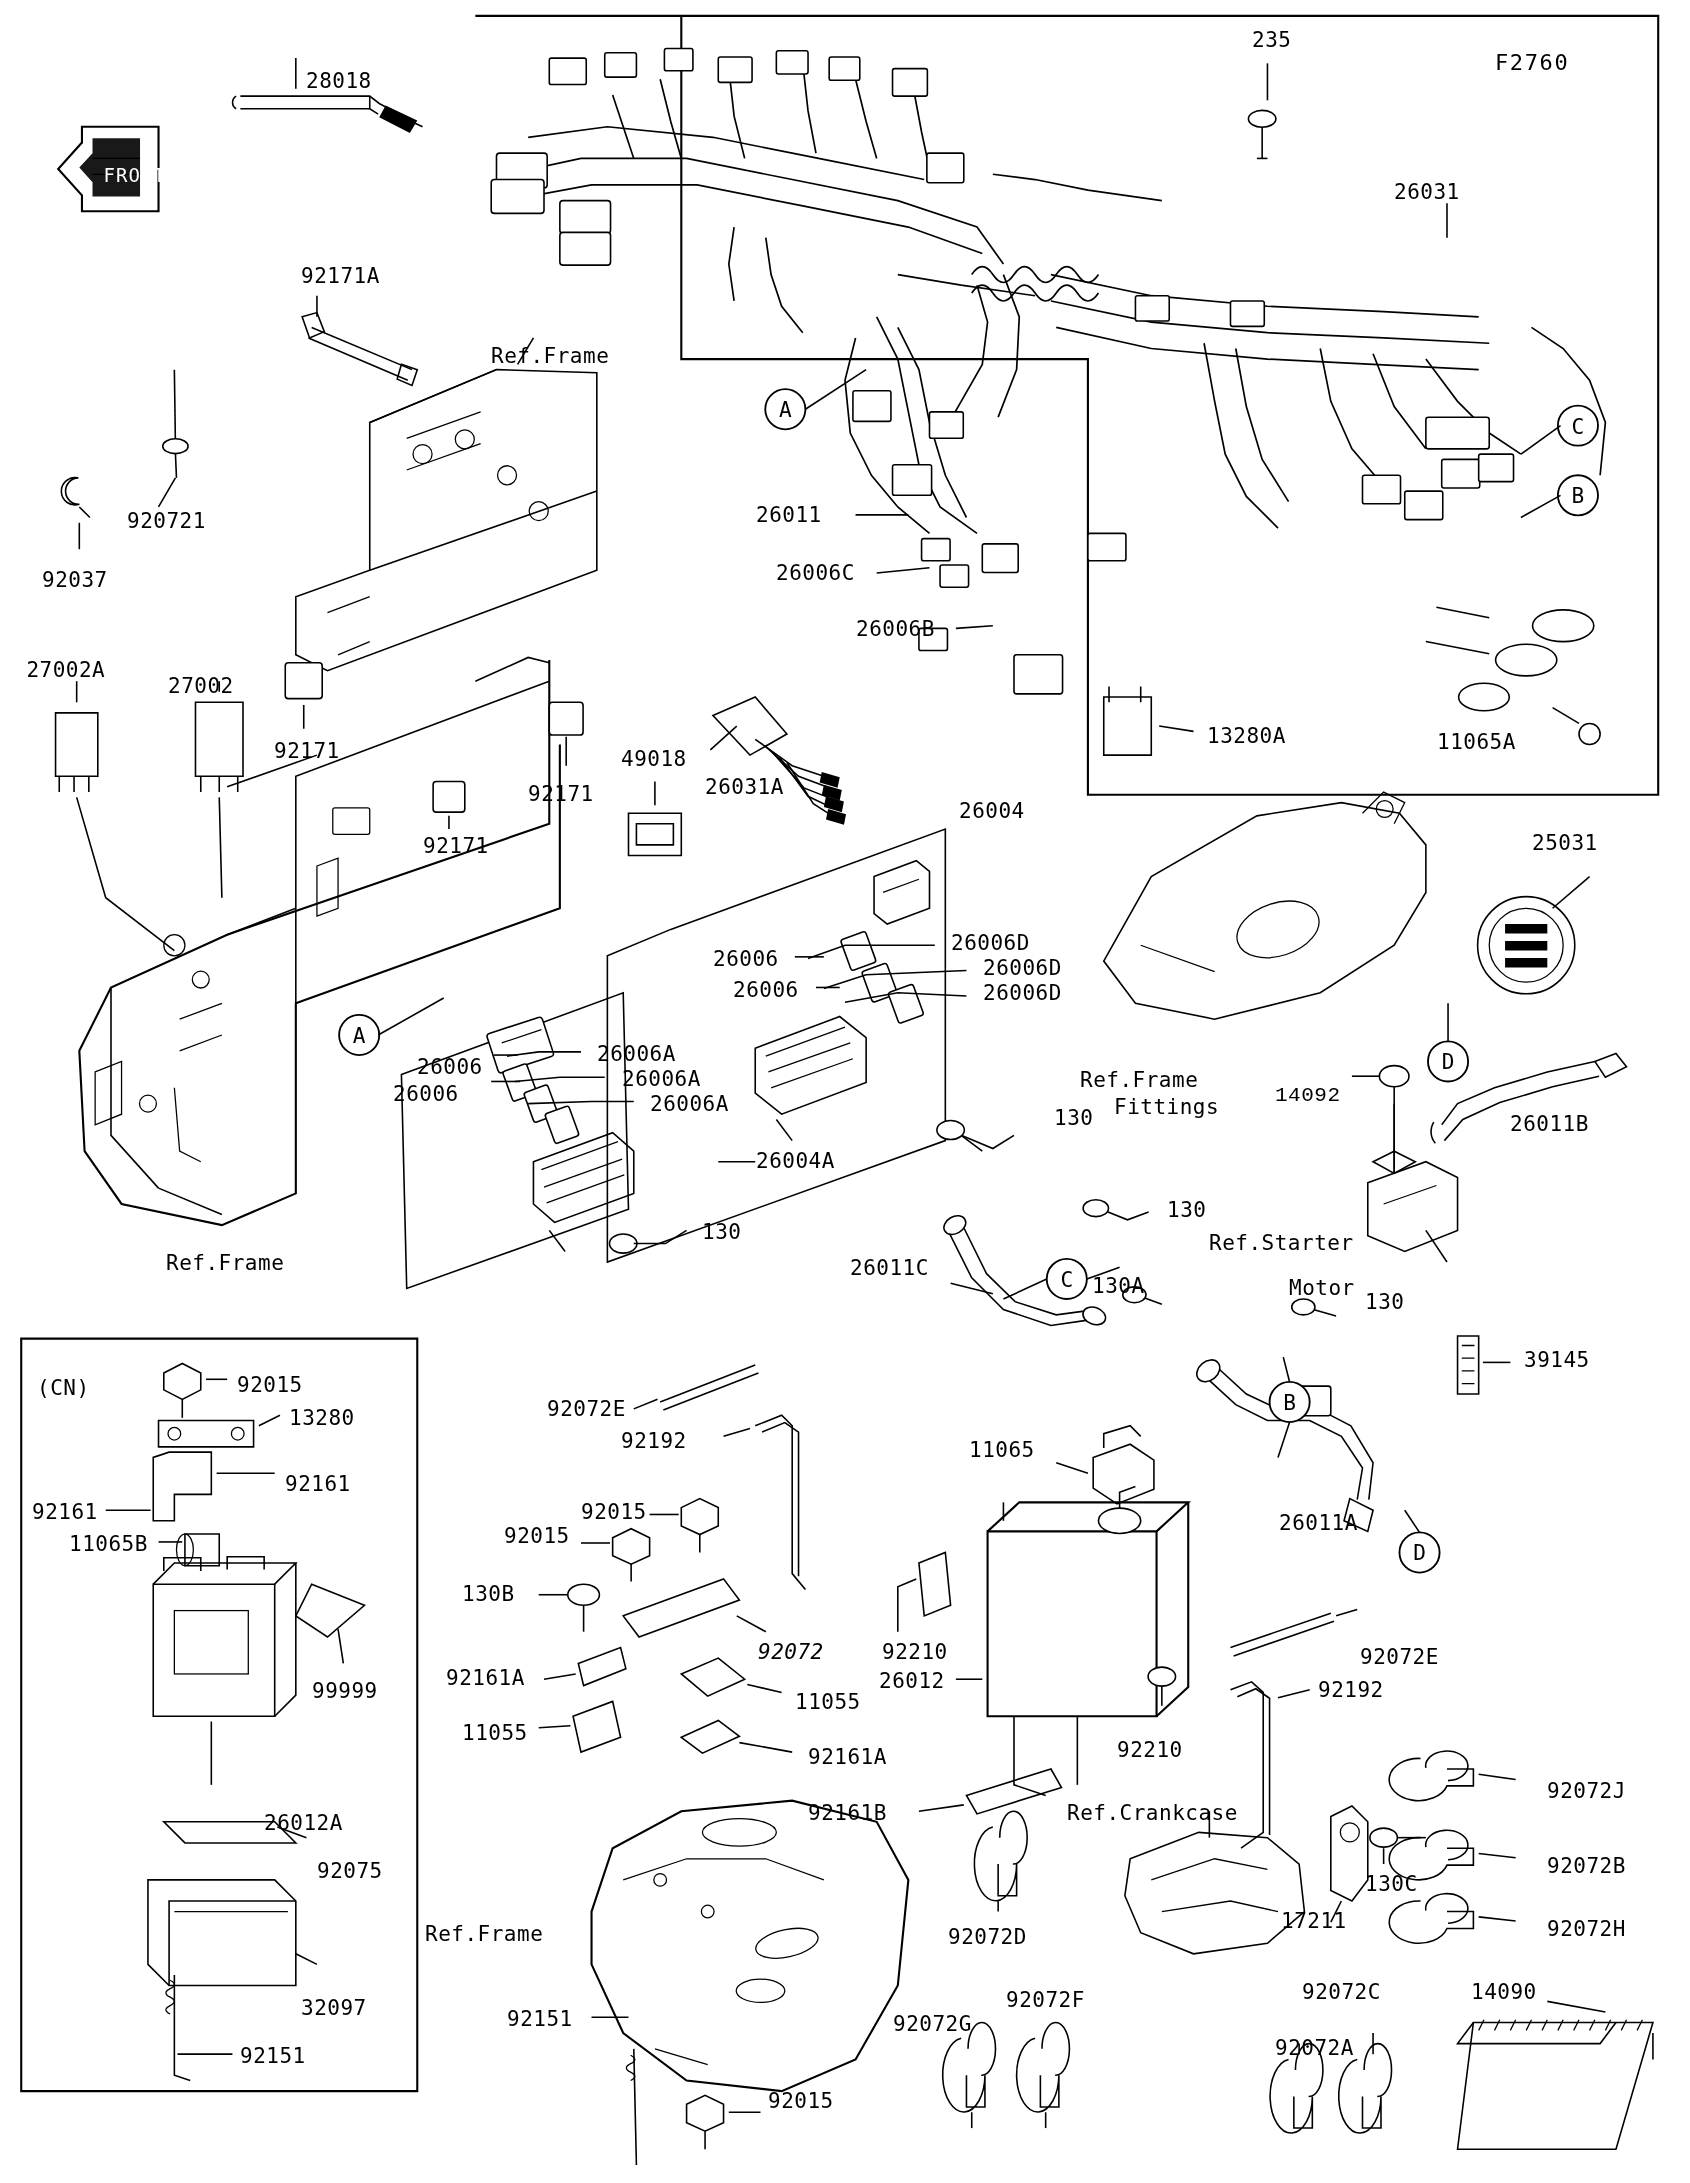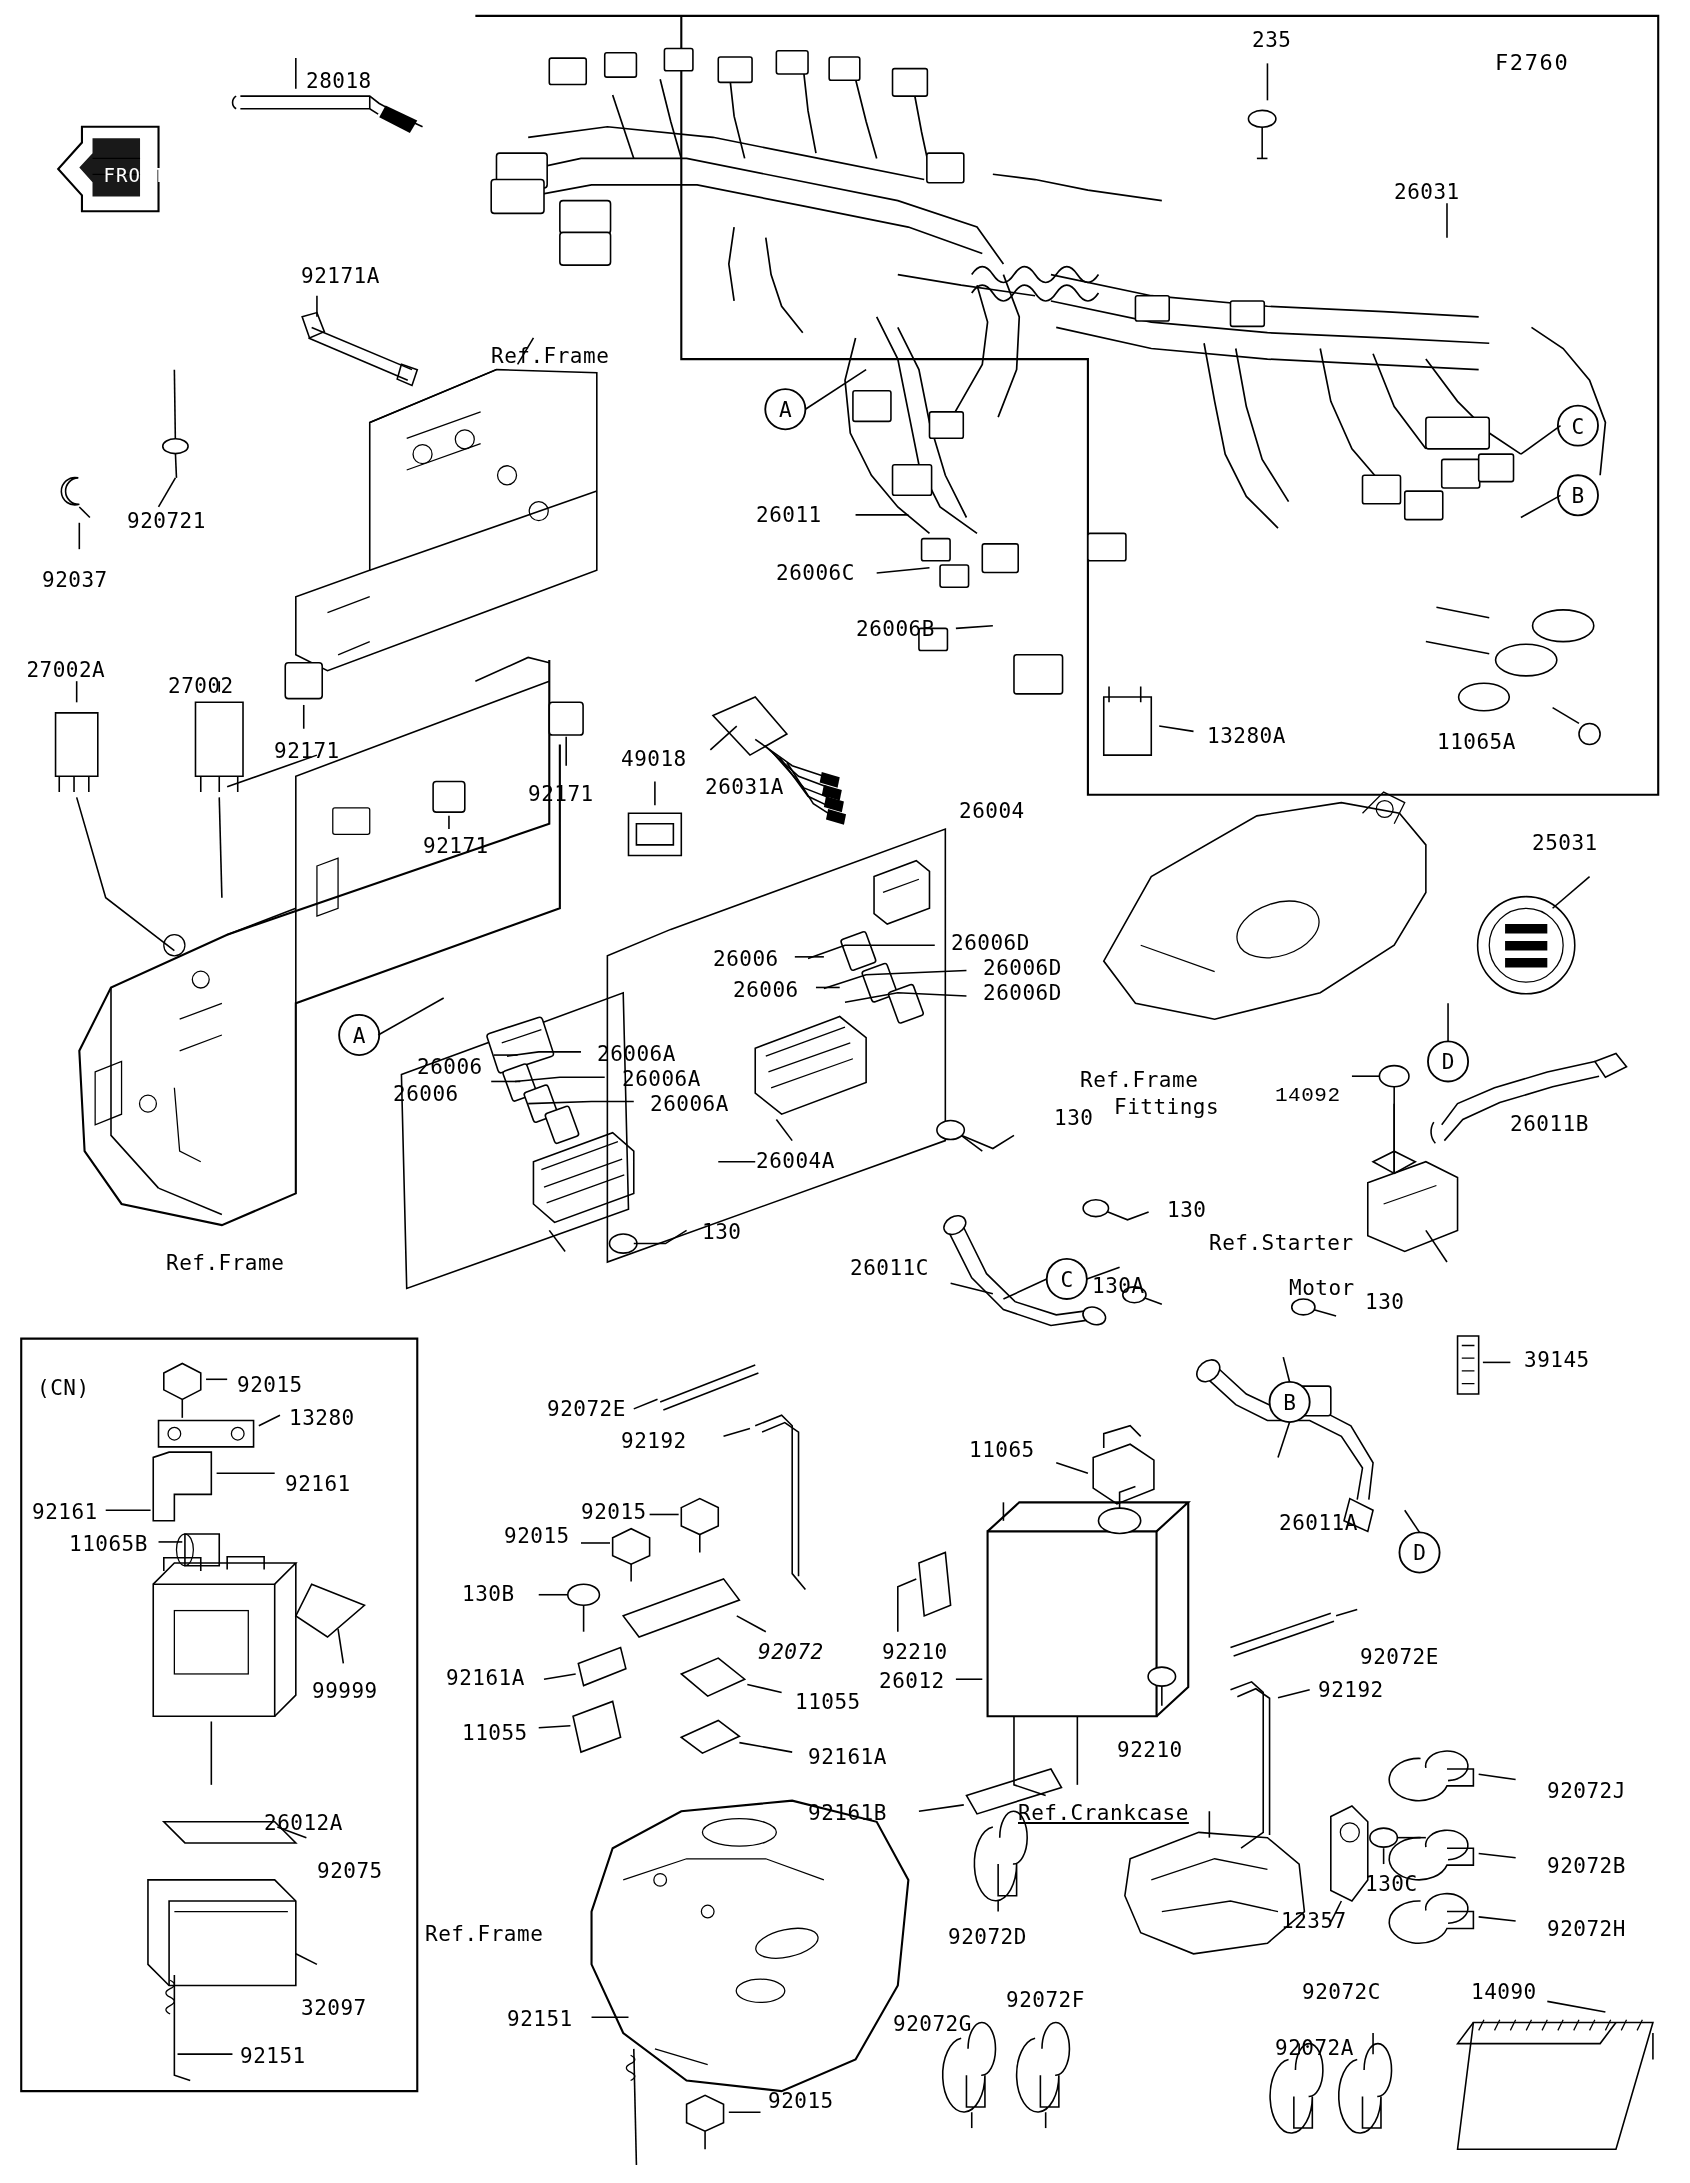--- a/index.html
+++ b/index.html
@@ -694,24 +694,24 @@
 <div class="lbl" style="left:879px;top:1669px;">26012</div>
 <div class="lbl" style="left:446px;top:1666px;">92161A</div>
 <div class="lbl" style="left:795px;top:1690px;">11055</div>
 <div class="lbl" style="left:462px;top:1721px;">11055</div>
 <div class="lbl" style="left:808px;top:1745px;">92161A</div>
 <div class="lbl" style="left:1117px;top:1738px;">92210</div>
 <div class="lbl" style="left:1360px;top:1645px;">92072E</div>
 <div class="lbl" style="left:1318px;top:1678px;">92192</div>
 <div class="lbl" style="left:808px;top:1801px;">92161B</div>
 <div class="lbl" style="left:1547px;top:1779px;">92072J</div>
-<div class="lbl" style="left:1018px;top:1801px;text-decoration:underline;">Ref.Crankcase</div>
+<div class="lbl" style="left:1067px;top:1801px;">Ref.Crankcase</div>
 <div class="lbl" style="left:1547px;top:1854px;">92072B</div>
 <div class="lbl" style="left:1365px;top:1872px;">130C</div>
-<div class="lbl" style="left:1281px;top:1909px;">12357</div>
+<div class="lbl" style="left:1281px;top:1909px;">17211</div>
 <div class="lbl" style="left:1547px;top:1917px;">92072H</div>
 <div class="lbl" style="left:425px;top:1922px;">Ref.Frame</div>
 <div class="lbl" style="left:948px;top:1925px;">92072D</div>
 <div class="lbl" style="left:1471px;top:1980px;">14090</div>
 <div class="lbl" style="left:1302px;top:1980px;">92072C</div>
 <div class="lbl" style="left:507px;top:2007px;">92151</div>
 <div class="lbl" style="left:893px;top:2012px;">92072G</div>
 <div class="lbl" style="left:1006px;top:1988px;">92072F</div>
 <div class="lbl" style="left:1231px;top:2036px;margin-left:44px;">92072A</div>
 <div class="lbl" style="left:768px;top:2089px;">92015</div>

